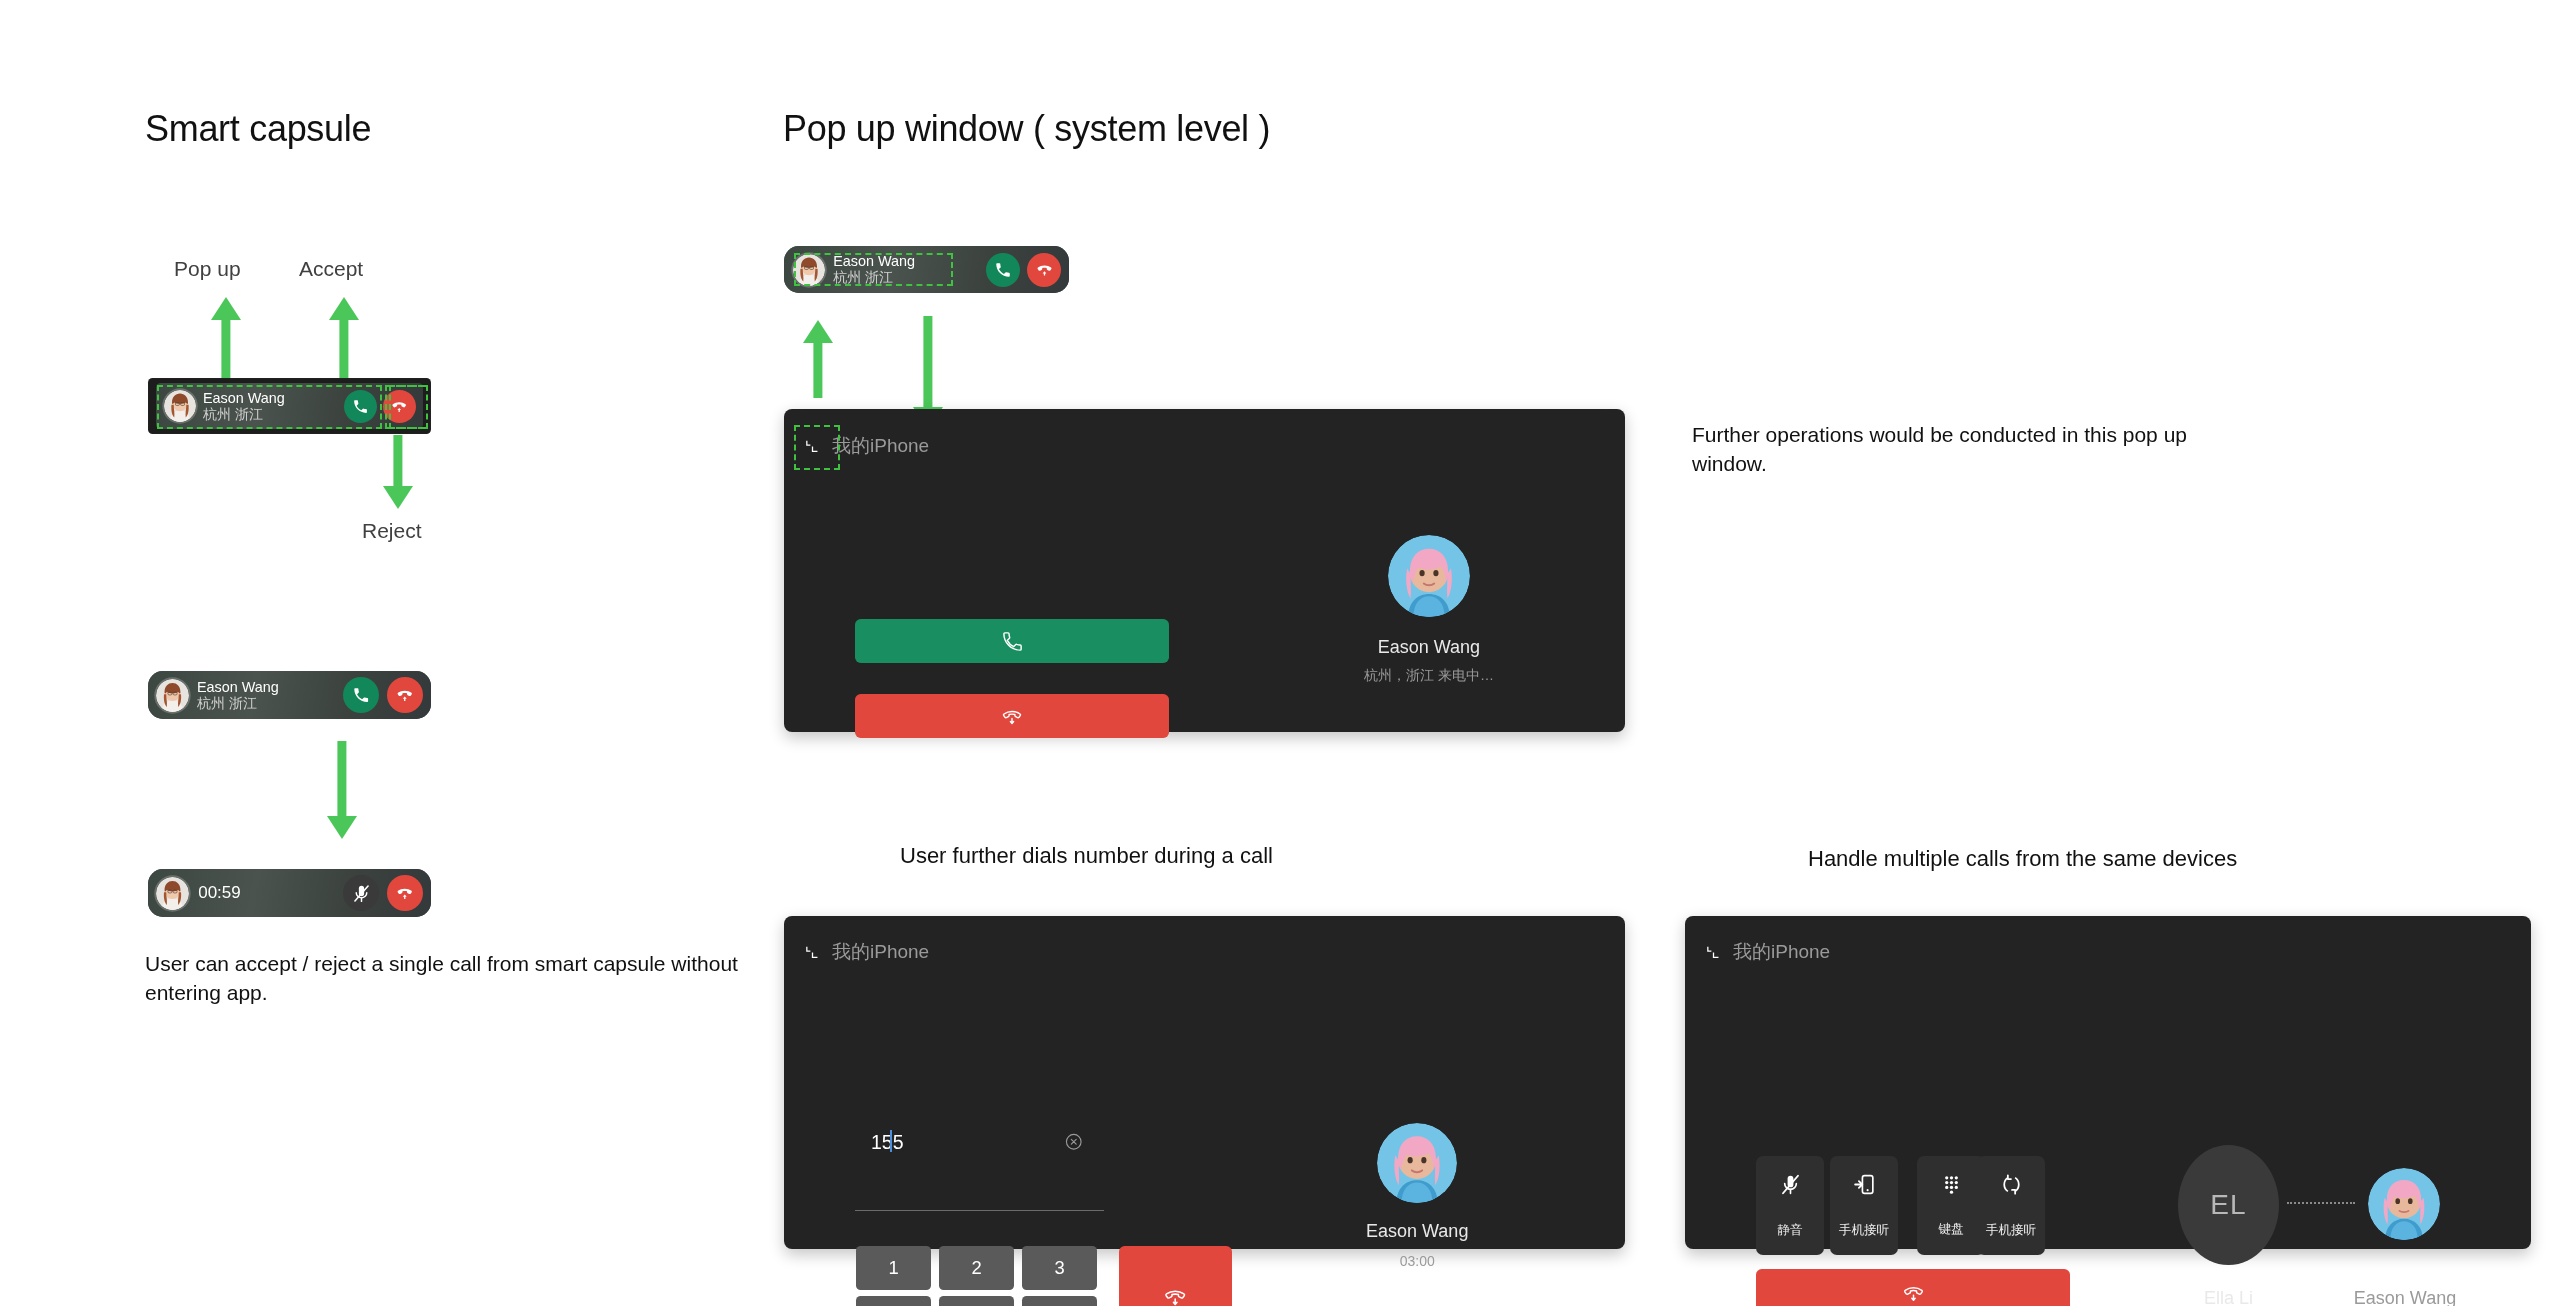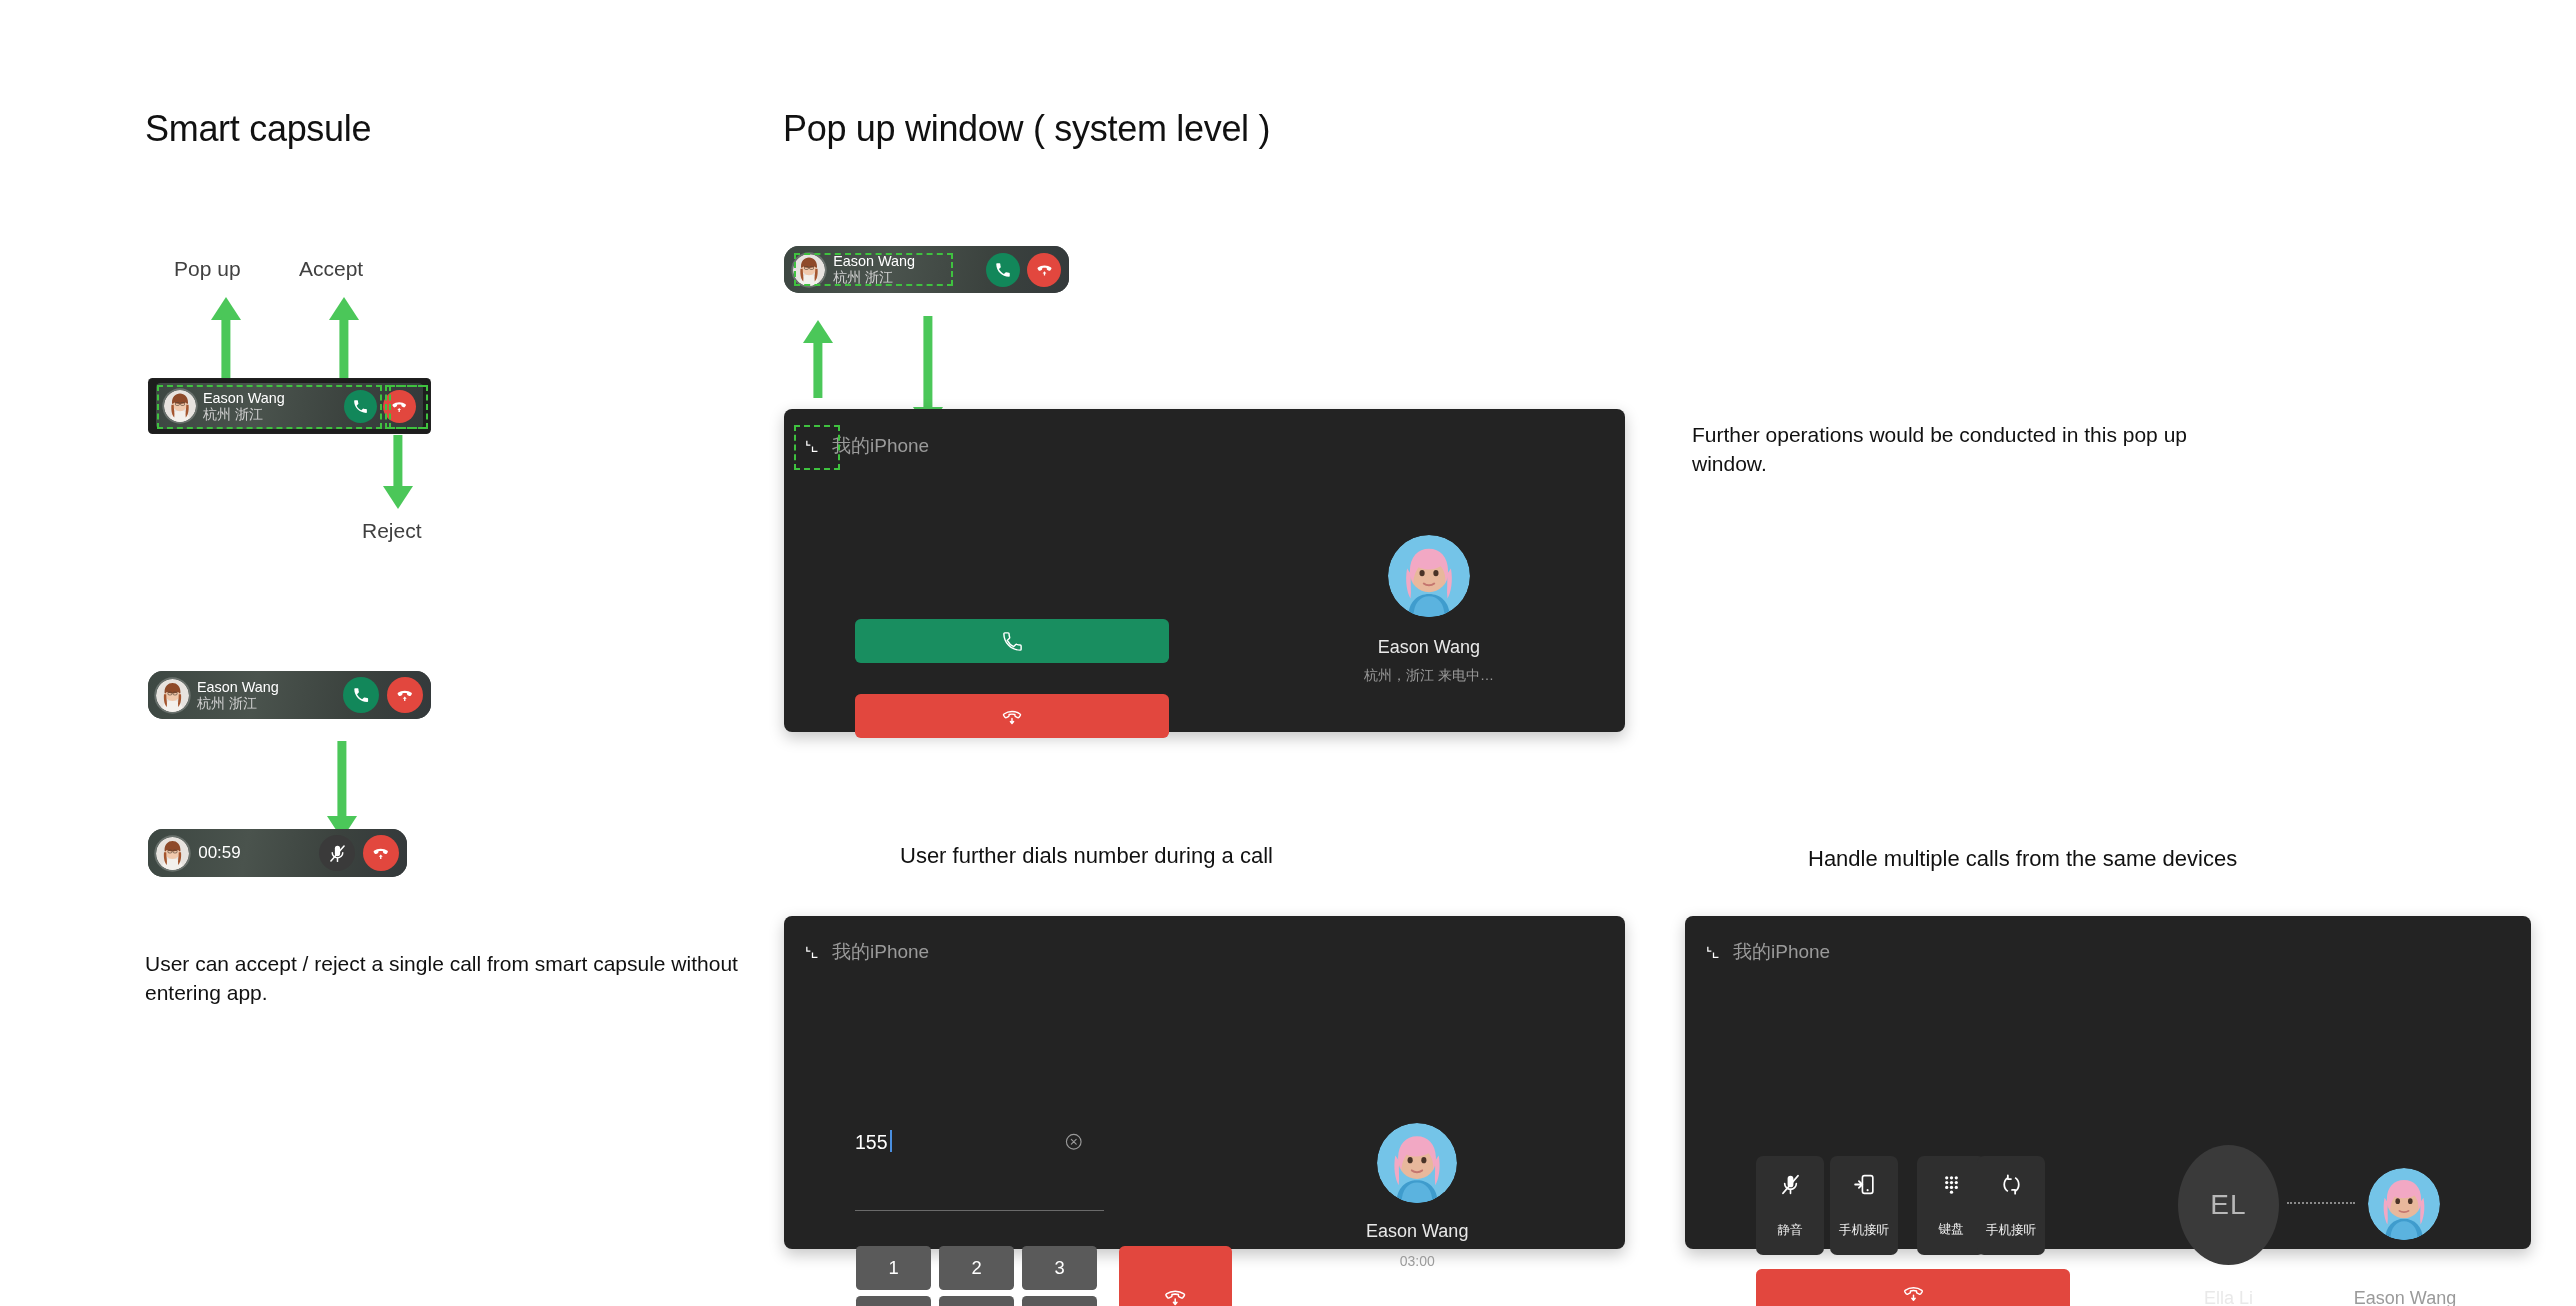--- a/index.html
+++ b/index.html
@@ -166,21 +166,21 @@
         </svg>
     </div>
   </div>
 </div>
 
 <div class="arrow arrow-down" style="left:326px;top:741px;width:31px;height:98px;">
     <div class="shaft"></div>
     <div class="head"></div>
   </div>
 
-<div class="capsule" style="left:148px;top:829px;width:259px;height:48px;">
+<div class="capsule" style="left:148px;top:869px;width:283px;height:48px;">
   <div class="cap-inner">
     <div class="cap-avatar" style="width:33px;height:33px;margin-left:8px;">
       <svg viewBox="0 0 58 58" width="33" height="33">
           <defs>
             <clipPath id="c3">
               <circle cx="29" cy="29" r="29"></circle>
             </clipPath>
           </defs>
           <g clip-path="url(#c3)">
             <rect width="58" height="58" fill="#e7e3df"></rect>
@@ -322,21 +322,21 @@
 
 <div class="win" style="left:784px;top:916px;width:841px;height:333px;">
   <div class="win-hdr" style="left:19.5px;top:23px;">
     <svg width="17" height="17" viewBox="0 0 24 24">
       <path d="M4 4v6h5" fill="none" stroke="#fff" stroke-width="1.8"></path>
       <path d="M12 12v7h7" fill="none" stroke="#fff" stroke-width="1.8"></path>
     </svg>
     <span class="win-title">我的iPhone</span>
   </div>
 
-  <div class="abs dial-val" style="left:71px;top:215px;">155</div>
+  <div class="abs dial-val" style="left:87px;top:215px;">155</div>
   <div class="abs" style="left:106px;top:214px;width:1.7px;height:22px;background:#4a8fe0;"></div>
   <div class="abs" style="left:280px;top:216px;">
     <svg width="19.5" height="19.5" viewBox="0 0 24 24" fill="none" stroke="#9a9a9a" stroke-width="1.4">
         <circle cx="12" cy="12" r="9"></circle>
         <path d="M9 9l6 6M15 9l-6 6" stroke-linecap="round"></path>
       </svg>
   </div>
   <div class="dial-rule" style="left:71px;top:294px;width:249px;"></div>
 
   <div class="key" style="left:72px;top:330px;width:75px;height:44px;">1</div>

